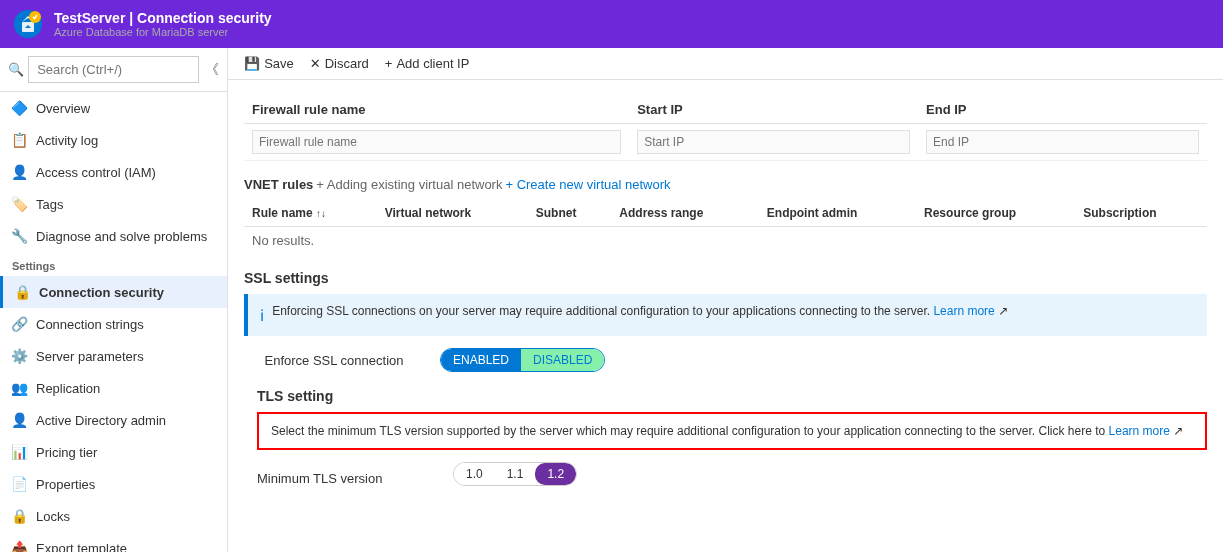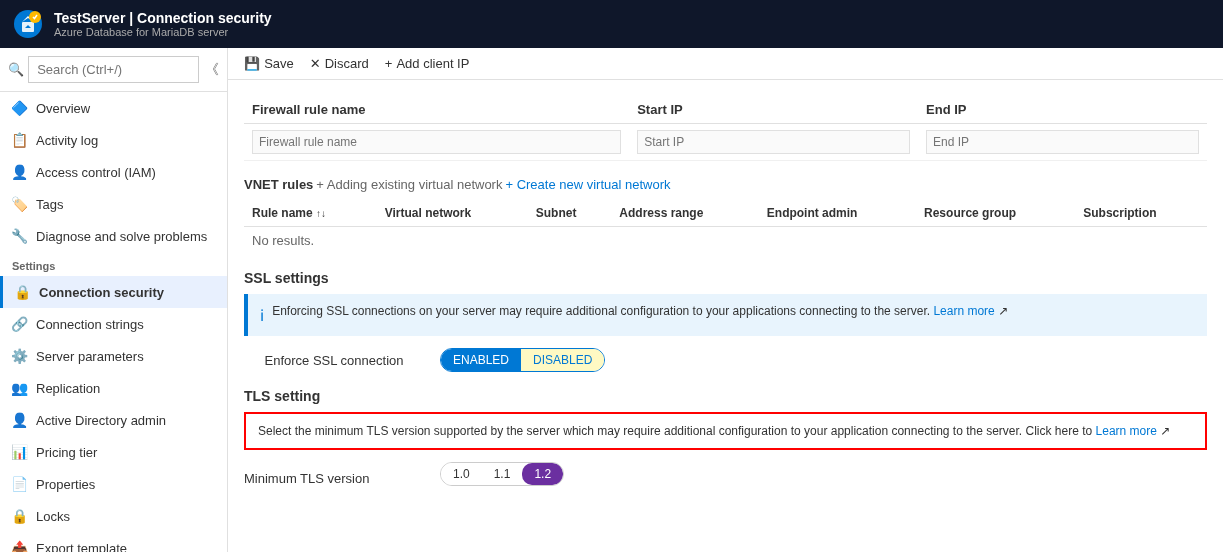--- a/index.html
+++ b/index.html
@@ -1,18 +1,18 @@
 <!DOCTYPE html>
 <html><head>
   <meta charset="utf-8">
   <style>
     * { box-sizing: border-box; margin: 0; padding: 0; }
     body { font-family: 'Segoe UI', Arial, sans-serif; font-size: 13px; color: #333; background: #f3f2f1; display: flex; flex-direction: column; height: 552px; overflow: hidden; }
 
-    .top-bar { background: #0f172a; display: flex; align-items: center; padding: 0 12px; height: 48px; flex-shrink: 0; }
+    .top-bar { background: #6d28d9; display: flex; align-items: center; padding: 0 12px; height: 48px; flex-shrink: 0; }
     .top-bar-icon { width: 32px; height: 32px; margin-right: 10px; }
     .top-bar-title { color: #fff; font-size: 14px; font-weight: 600; }
     .top-bar-subtitle { color: #aaa; font-size: 11px; }
 
     .main-layout { display: flex; flex: 1; overflow: hidden; }
 
     
     .sidebar { width: 228px; background: #fff; border-right: 1px solid #e0e0e0; display: flex; flex-direction: column; flex-shrink: 0; overflow-y: auto; }
     .search-bar { display: flex; align-items: center; padding: 8px; border-bottom: 1px solid #e0e0e0; position: relative; }
     .search-bar input { width: 100%; border: 1px solid #ccc; padding: 5px 8px; font-size: 13px; color: #555; outline: none; }
@@ -52,24 +52,24 @@
     .no-results { color: #666; font-size: 13px; padding: 4px 0; }
 
     .ssl-section { margin-top: 16px; }
     .info-banner { background: #e8f4fd; border-left: 4px solid #0078d4; padding: 10px 12px; margin-bottom: 12px; font-size: 12px; color: #333; display: flex; align-items: flex-start; gap: 8px; }
     .info-icon { color: #0078d4; font-size: 16px; flex-shrink: 0; }
 
     .ssl-row { display: flex; align-items: center; gap: 16px; margin-bottom: 12px; }
     .ssl-label { font-size: 13px; font-weight: 500; min-width: 180px; text-align: center; }
 
     .toggle-group { display: flex; border: 1px solid #0078d4; border-radius: 12px; overflow: hidden; }
-    .toggle-btn { padding: 4px 12px; font-size: 12px; cursor: pointer; background: #fef9c3; color: #0078d4; border: none; }
+    .toggle-btn { padding: 4px 12px; font-size: 12px; cursor: pointer; background: #86efac; color: #0078d4; border: none; }
     .toggle-btn.active-enabled { background: #0078d4; color: #fff; border-radius: 10px 0 0 10px; }
 
-    .tls-section { margin-top: 16px; }
+    .tls-section { margin-top: 16px; margin-left: 13px; }
     .tls-title { font-size: 14px; font-weight: 600; margin-bottom: 8px; }
 
     .tls-info-box { border: 2px solid red; padding: 10px 12px; margin-bottom: 12px; font-size: 12px; color: #333; }
     .tls-info-link { color: #0078d4; cursor: pointer; }
 
     .tls-version-row { display: flex; align-items: flex-end; gap: 16px; }
     .tls-version-label { font-size: 13px; font-weight: 500; min-width: 180px; }
     .tls-version-toggle { display: flex; border: 1px solid #ccc; border-radius: 12px; overflow: hidden; }
     .tls-version-btn { padding: 4px 12px; font-size: 12px; cursor: pointer; background: #fff; color: #333; border: none; }
     .tls-version-btn.active { background: #6b2fa0; color: #fff; border-radius: 10px; }

